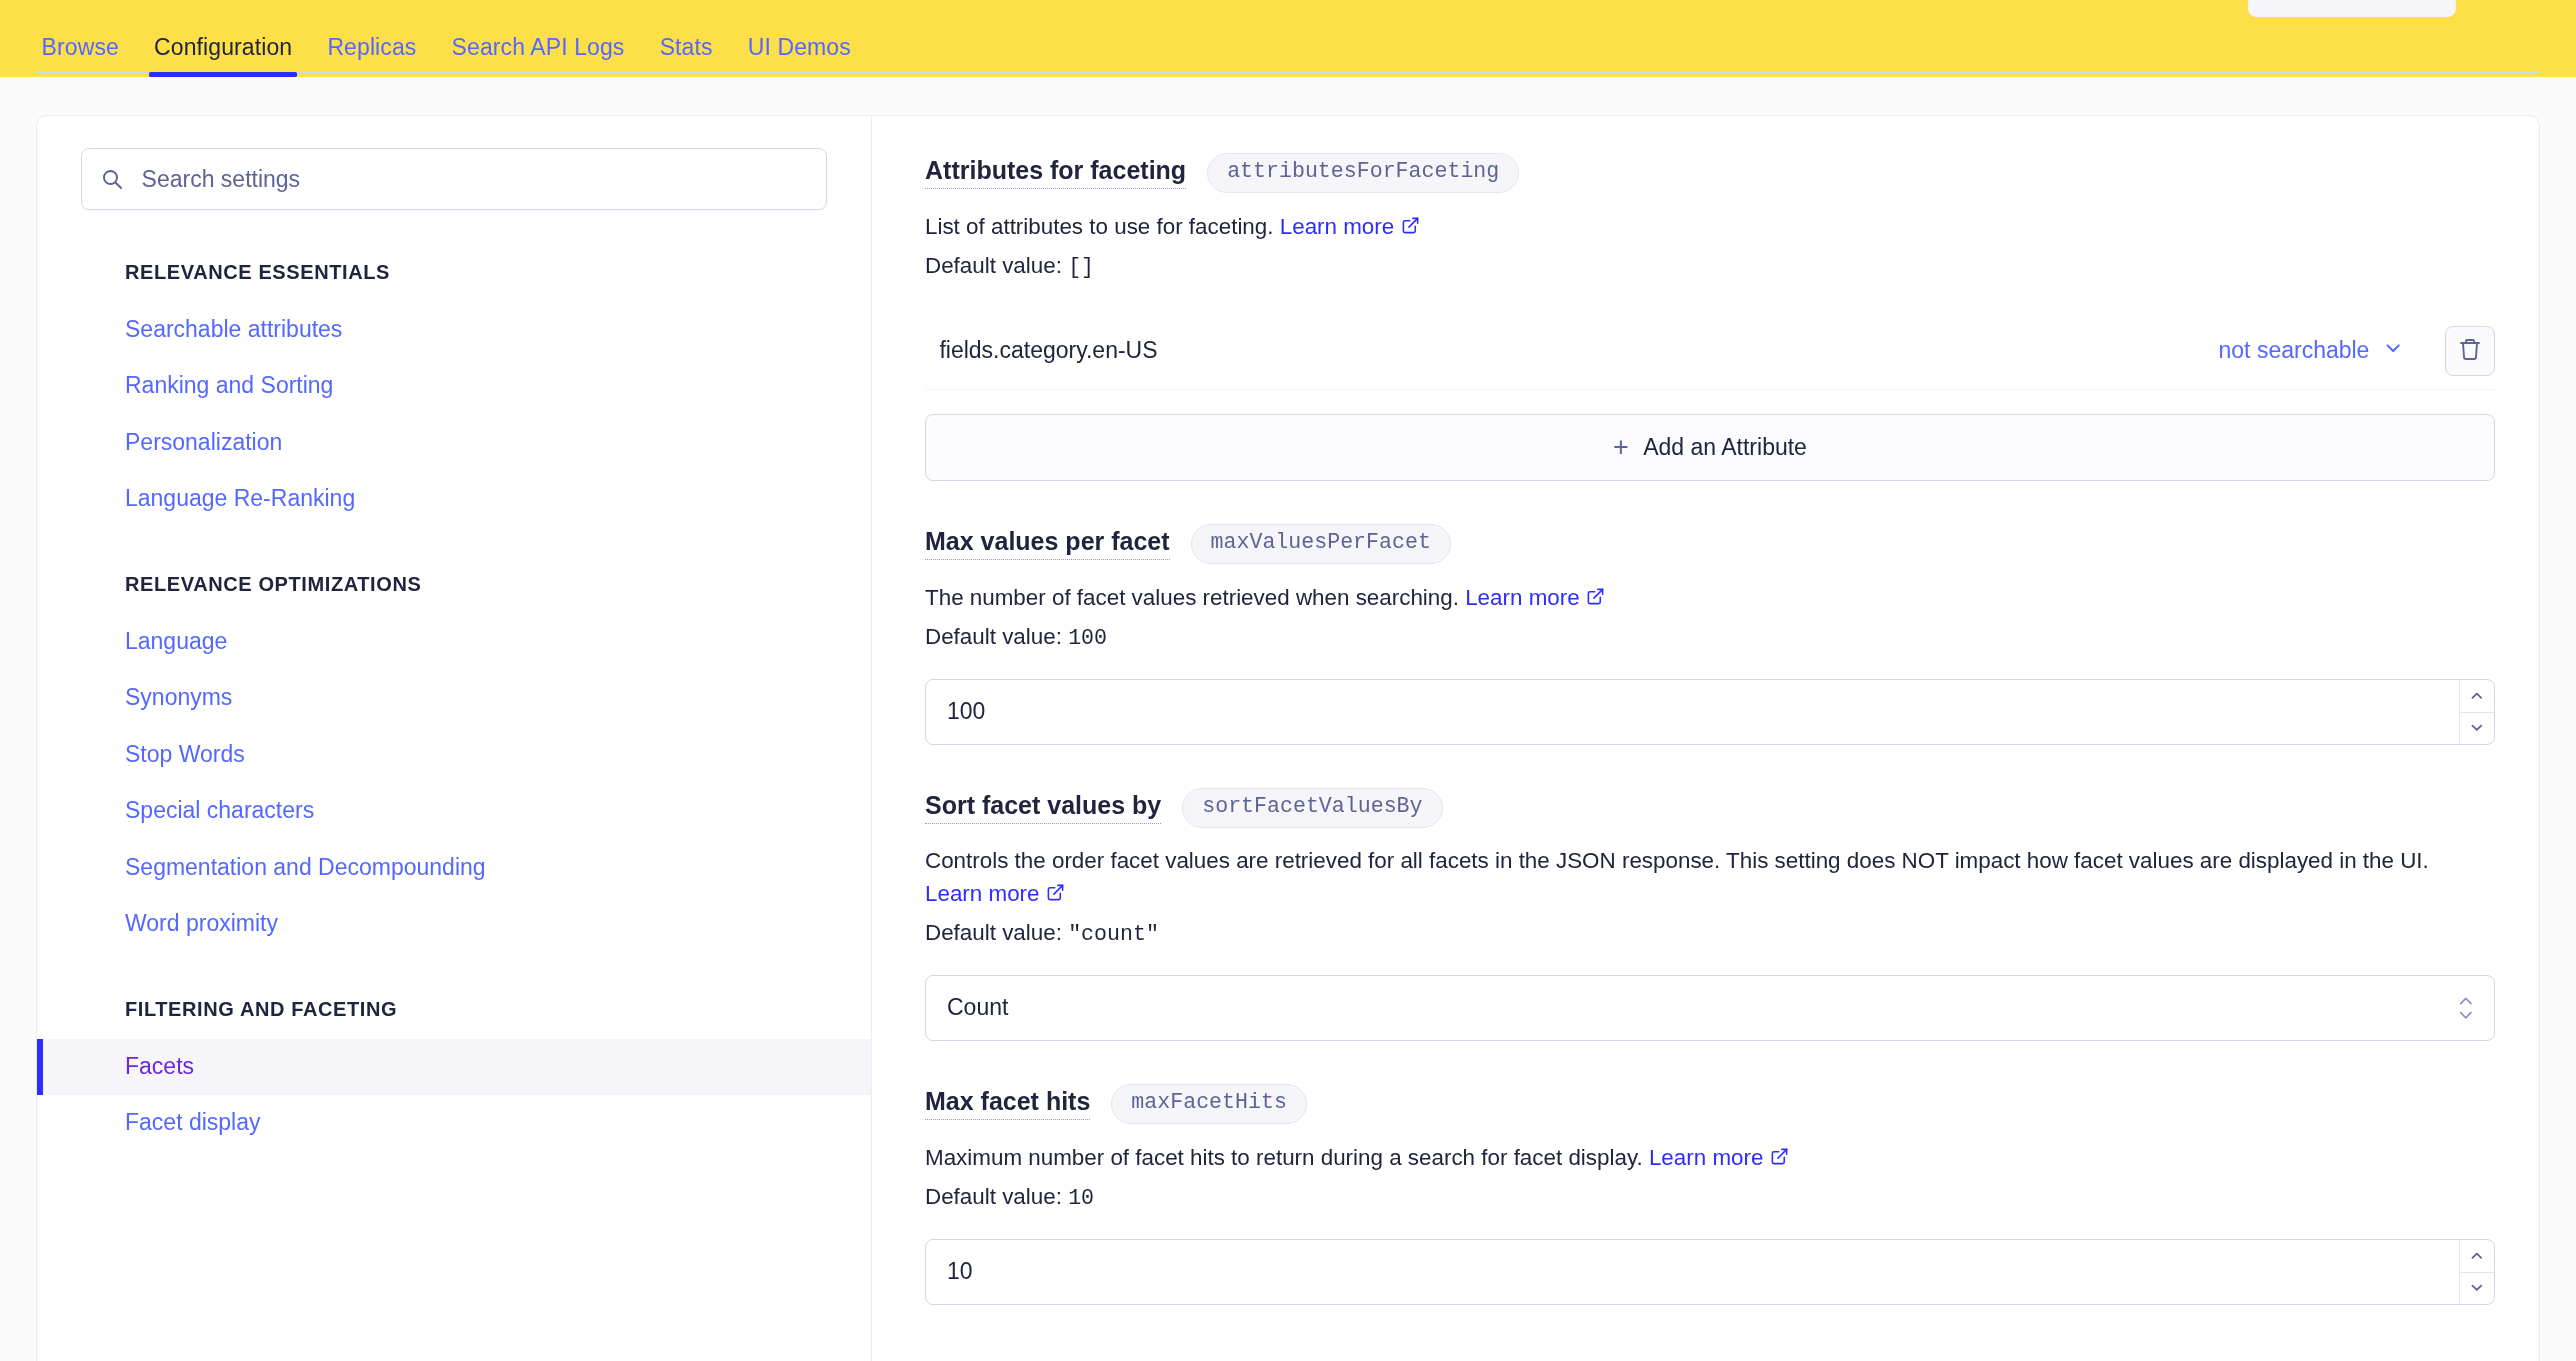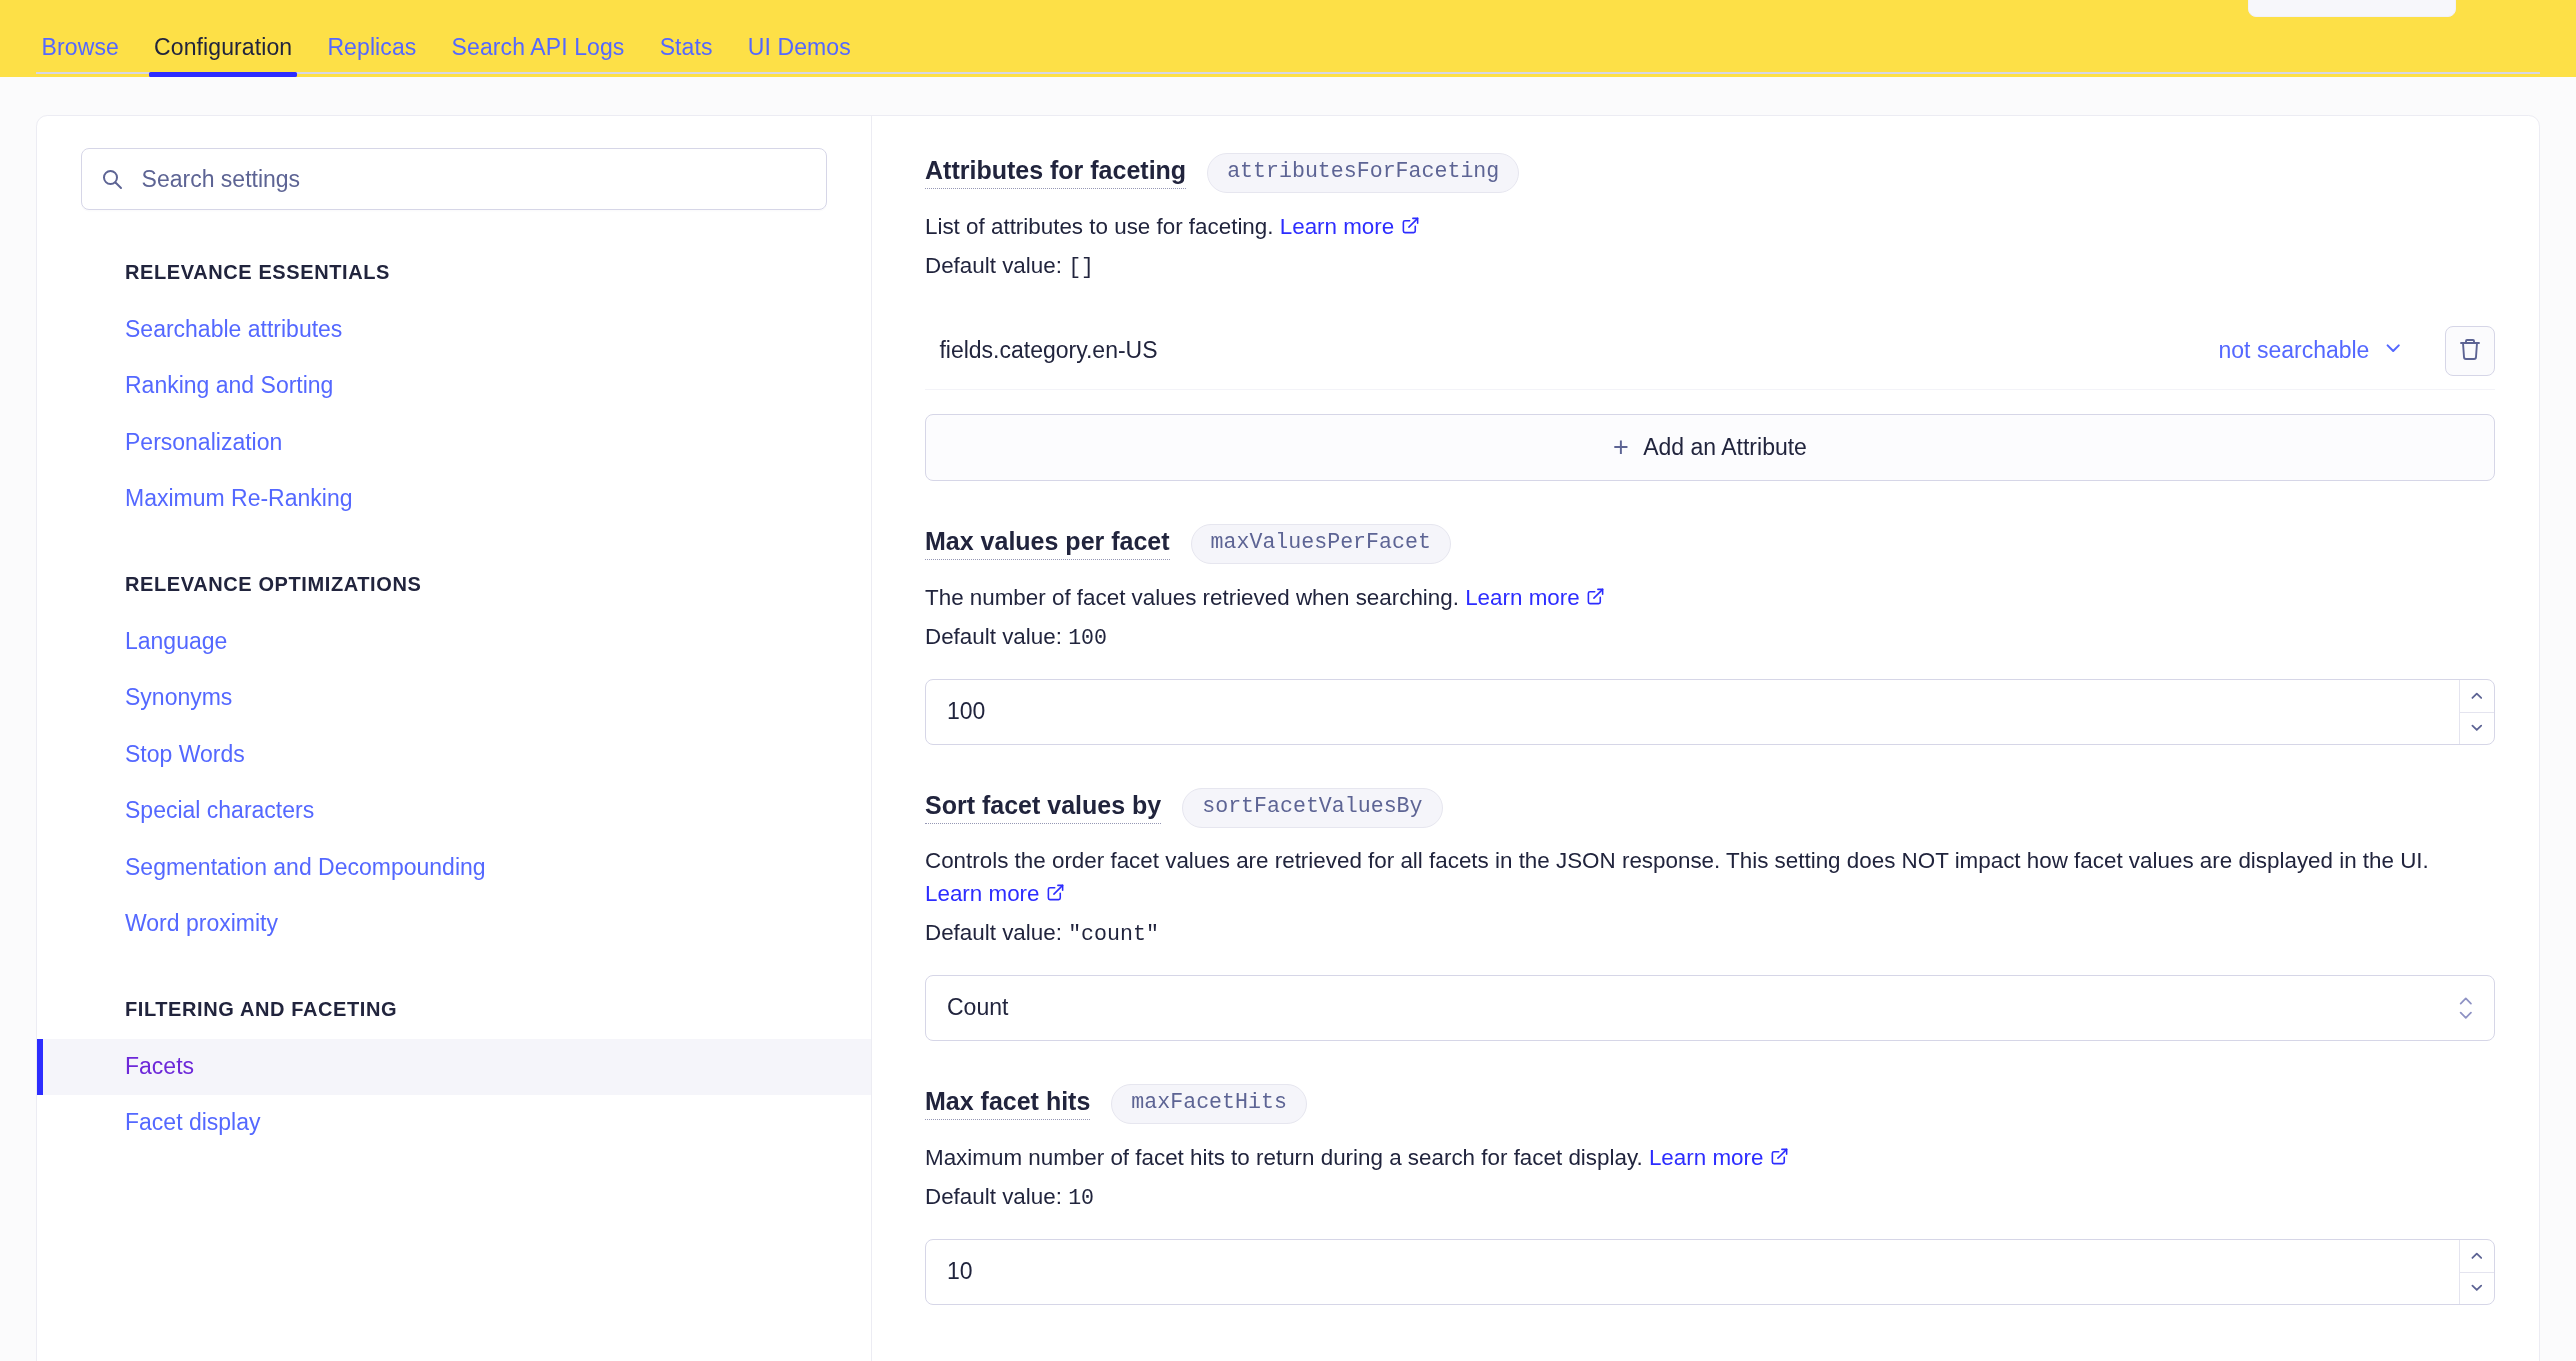--- a/index.html
+++ b/index.html
@@ -343,21 +343,21 @@
         <input class="search-input" type="text" placeholder="Search settings" style="">
       </div>
     </div>
 
     <div class="nav">
 
       <div class="nav-group-title">RELEVANCE ESSENTIALS</div>
       <div class="nav-item"><span>Searchable attributes</span></div>
       <div class="nav-item"><span>Ranking and Sorting</span></div>
       <div class="nav-item"><span>Personalization</span></div>
-      <div class="nav-item"><span>Maximum Re-Ranking</span></div>
+      <div class="nav-item"><span>Language Re-Ranking</span></div>
 
       <div class="nav-group-title gap">RELEVANCE OPTIMIZATIONS</div>
       <div class="nav-item"><span>Language</span></div>
       <div class="nav-item"><span>Synonyms</span></div>
       <div class="nav-item"><span>Stop Words</span></div>
       <div class="nav-item"><span>Special characters</span></div>
       <div class="nav-item"><span>Segmentation and Decompounding</span></div>
       <div class="nav-item"><span>Word proximity</span></div>
 
       <div class="nav-group-title gap">FILTERING AND FACETING</div>

